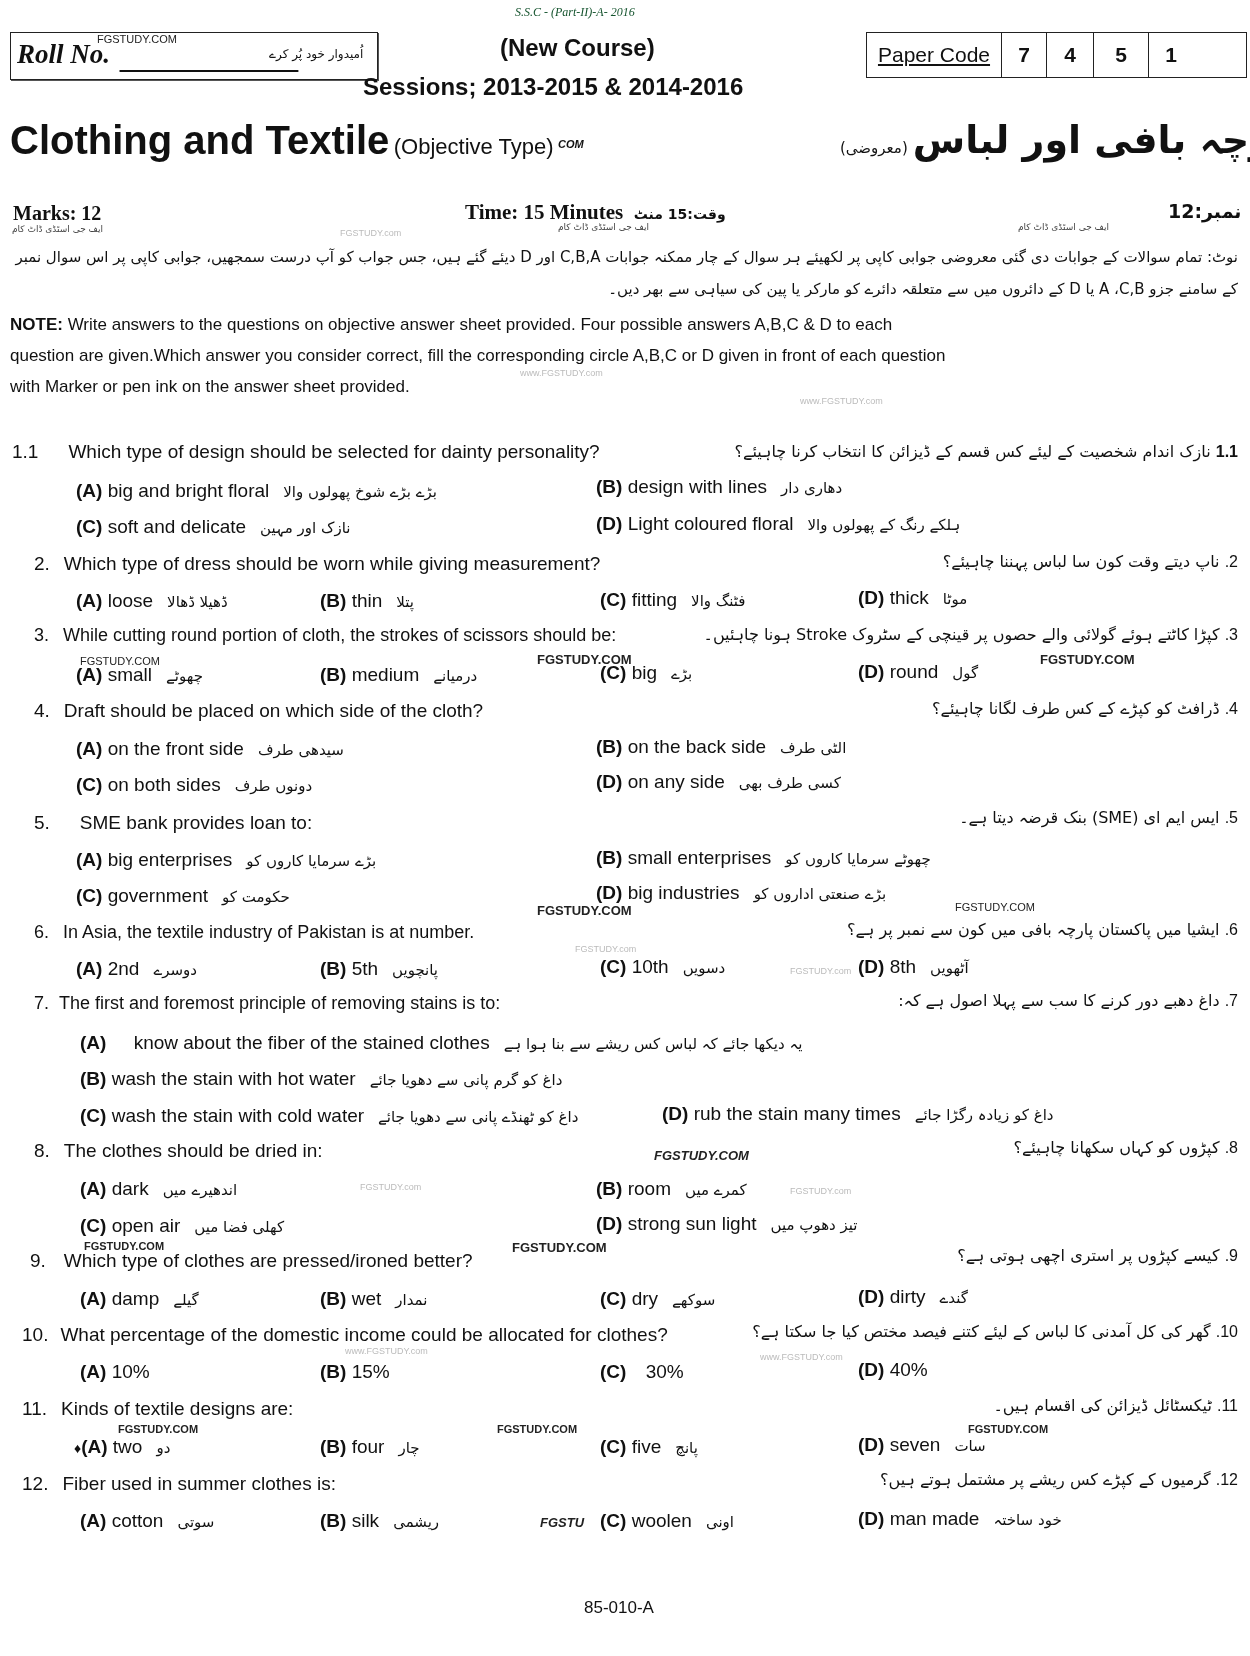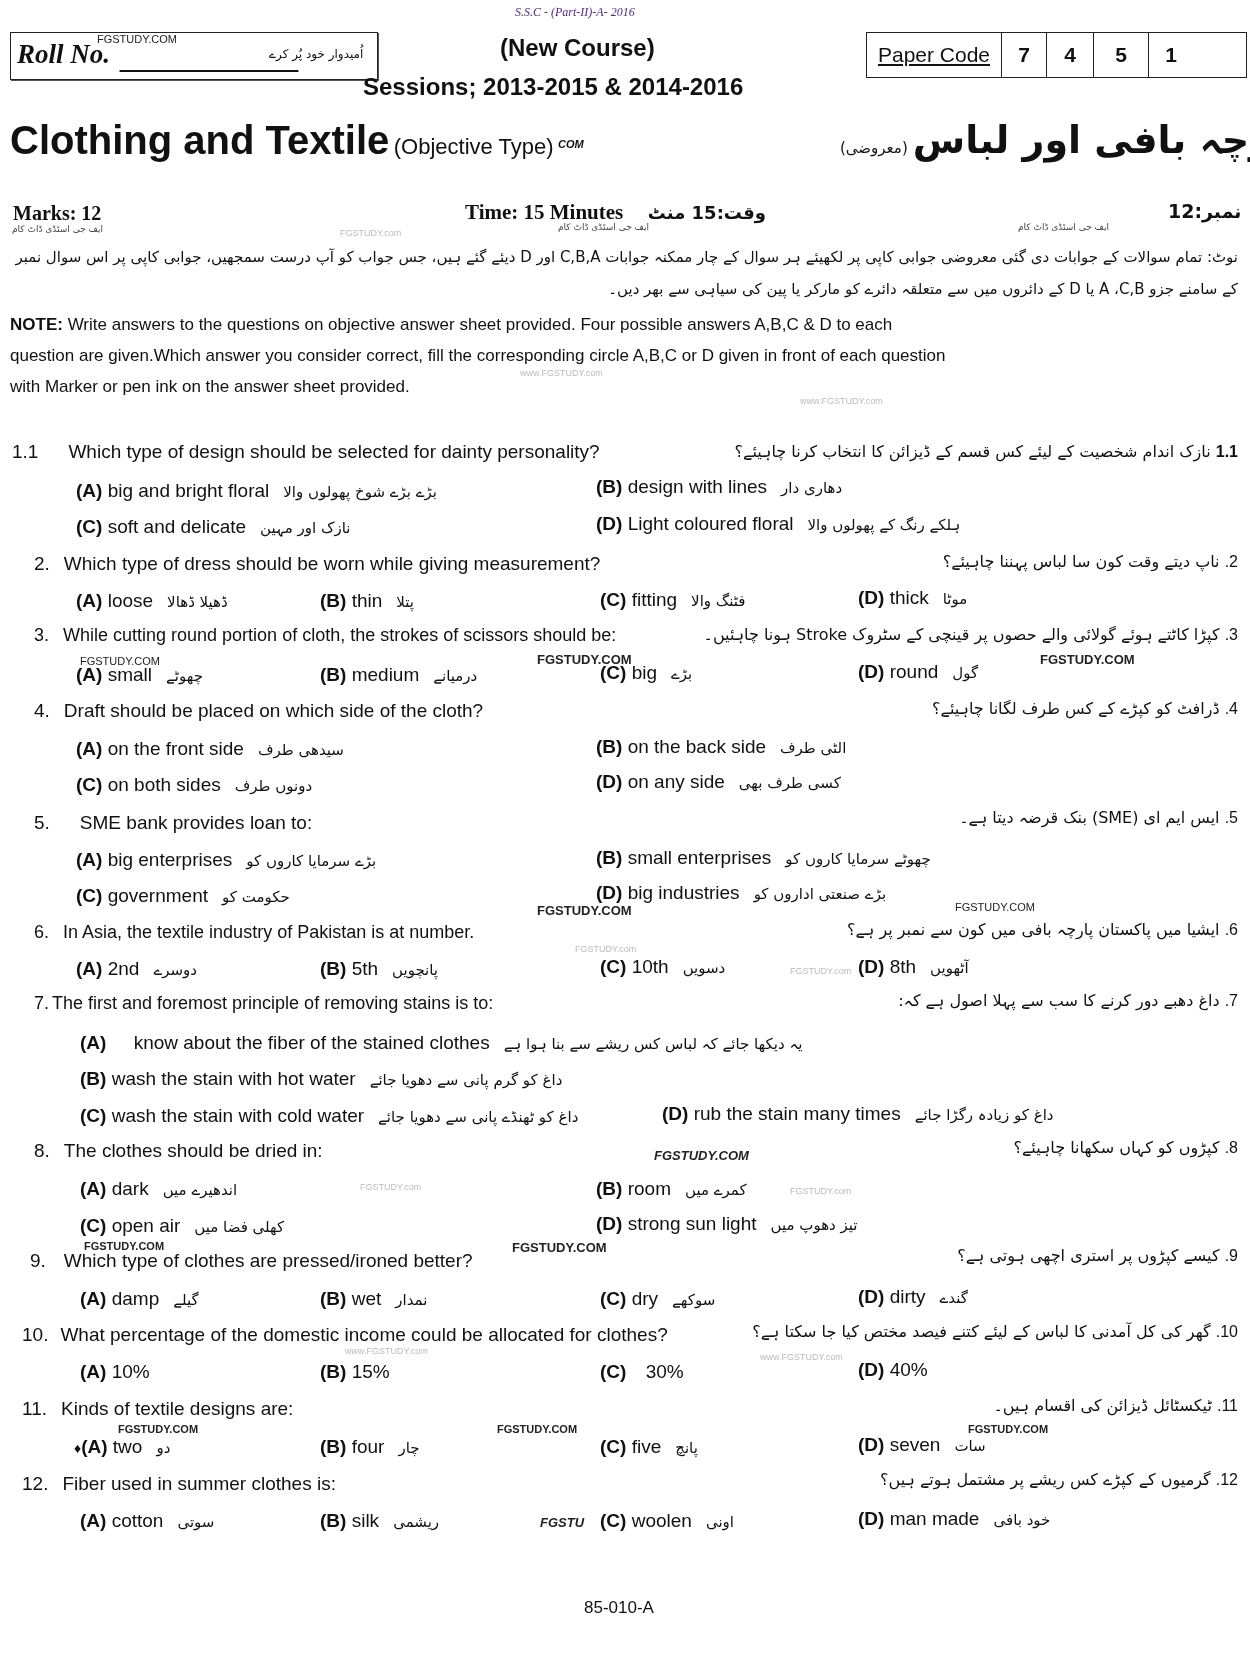--- a/index.html
+++ b/index.html
@@ -16,21 +16,21 @@
   .uq{font-size:16px;text-align:right;}
   
   #rollbox{left:10px;top:32px;width:366px;height:46px;border:1.5px solid #222;box-shadow:1px 1px 0 #555;}
   #codebox{left:866px;top:32px;width:379px;height:44px;border:1.5px solid #222;display:flex;}
   #codebox .cell{border-right:1.5px solid #222;display:flex;align-items:center;justify-content:center;font-size:21px;}
   #codebox .cell:last-child{border-right:none;}
 </style>
 </head>
 <body>
 
-<div class="abs serif" style="left:515px;top:5px;font-size:12px;font-style:italic;color:#4c1d95;">S.S.C - (Part-II)-A- 2016</div>
+<div class="abs serif" style="left:515px;top:5px;font-size:12px;font-style:italic;color:#14532d;">S.S.C - (Part-II)-A- 2016</div>
 
 <div id="rollbox" class="abs">
   <span class="abs serif" style="left:6px;top:6px;font-size:27px;font-style:italic;font-weight:bold;">Roll No.</span>
   <span class="abs" style="left:109px;top:4px;font-size:32px;">__________</span>
   <span class="abs ur" style="left:258px;top:14px;font-size:12px;">اُمیدوار خود پُر کرے</span>
   <span class="abs wmb" style="left:86px;top:0px;font-size:11px;font-weight:normal;">FGSTUDY.COM</span>
 </div>
 
 <div class="abs" style="left:500px;top:34px;font-size:24px;font-weight:bold;">(New Course)</div>
 <div class="abs" style="left:363px;top:73px;font-size:24px;font-weight:bold;">Sessions; 2013-2015 &amp; 2014-2016</div>
@@ -49,21 +49,21 @@
   <sup style="font-size:11px;font-weight:bold;font-style:italic;">COM</sup>
 </div>
 <div class="abs ur" style="left:840px;top:118px;">
   <span style="font-size:38px;font-weight:bold;">پارچہ بافی اور لباس</span>
   <span style="font-size:15px;">(معروضی)</span>
 </div>
 
 <div class="abs serif" style="left:13px;top:202px;font-size:20px;font-weight:bold;">Marks: 12</div>
 <div class="abs" style="left:465px;top:200px;">
   <span class="serif" style="font-size:21px;font-weight:bold;">Time: 15 Minutes</span>
-  <span class="ur" style="font-size:18px;font-weight:bold;margin-left:20px;">وقت:15 منٹ</span>
+  <span class="ur" style="font-size:14px;font-weight:bold;margin-left:6px;">وقت:15 منٹ</span>
 </div>
 <div class="abs ur" style="left:1168px;top:200px;font-size:19px;font-weight:bold;">نمبر:12</div>
 
 <div class="abs ur" style="left:12px;top:224px;font-size:9px;color:#444;">ایف جی اسٹڈی ڈاٹ کام</div>
 <div class="abs wm" style="left:340px;top:228px;">FGSTUDY.com</div>
 <div class="abs ur" style="left:558px;top:222px;font-size:9px;color:#444;">ایف جی اسٹڈی ڈاٹ کام</div>
 <div class="abs ur" style="left:1018px;top:222px;font-size:9px;color:#444;">ایف جی اسٹڈی ڈاٹ کام</div>
 
 <div class="abs ur" style="right:12px;top:248px;font-size:15px;">نوٹ: تمام سوالات کے جوابات دی گئی معروضی جوابی کاپی پر لکھیئے ہر سوال کے چار ممکنہ جوابات C,B,A اور D دیئے گئے ہیں، جس جواب کو آپ درست سمجھیں، جوابی کاپی پر اس سوال نمبر</div>
 <div class="abs ur" style="right:12px;top:280px;font-size:15px;">کے سامنے جزو A ،C,B یا D کے دائروں میں سے متعلقہ دائرے کو مارکر یا پین کی سیاہی سے بھر دیں۔</div>
@@ -119,21 +119,21 @@
 
 <div class="abs q" style="left:34px;top:922px;font-size:18px;"><span>6.</span><span style="margin-left:14px;">In Asia, the textile industry of Pakistan is at number.</span></div>
 <div class="abs ur uq" style="right:12px;top:920px;"><span style="font-family:'Liberation Sans',sans-serif;">6.</span> <span>ایشیا میں پاکستان پارچہ بافی میں کون سے نمبر پر ہے؟</span></div>
 <div class="abs wm" style="left:575px;top:944px;">FGSTUDY.com</div>
 <div class="abs opt" style="left:76px;top:958px;"><span class="lbl">(A)</span> <span>2nd</span><span class="ur">دوسرے</span></div>
 <div class="abs opt" style="left:320px;top:958px;"><span class="lbl">(B)</span> <span>5th</span><span class="ur">پانچویں</span></div>
 <div class="abs opt" style="left:600px;top:956px;"><span class="lbl">(C)</span> <span>10th</span><span class="ur">دسویں</span></div>
 <div class="abs wm" style="left:790px;top:966px;">FGSTUDY.com</div>
 <div class="abs opt" style="left:858px;top:956px;"><span class="lbl">(D)</span> <span>8th</span><span class="ur">آٹھویں</span></div>
 
-<div class="abs q" style="left:34px;top:993px;font-size:18px;"><span>7.</span><span style="margin-left:3px;text-align:right;">The first and foremost principle of removing stains is to:</span></div>
+<div class="abs q" style="left:34px;top:993px;font-size:18px;"><span>7.</span><span style="margin-left:10px;text-align:right;">The first and foremost principle of removing stains is to:</span></div>
 <div class="abs ur uq" style="right:12px;top:991px;"><span style="font-family:'Liberation Sans',sans-serif;">7.</span> <span>داغ دھبے دور کرنے کا سب سے پہلا اصول ہے کہ:</span></div>
 <div class="abs opt" style="left:80px;top:1032px;"><span class="lbl">(A)</span> <span style="margin-left:22px;">know about the fiber of the stained clothes</span><span class="ur">یہ دیکھا جائے کہ لباس کس ریشے سے بنا ہوا ہے</span></div>
 <div class="abs opt" style="left:80px;top:1068px;"><span class="lbl">(B)</span> <span>wash the stain with hot water</span><span class="ur">داغ کو گرم پانی سے دھویا جائے</span></div>
 <div class="abs opt" style="left:80px;top:1105px;"><span class="lbl">(C)</span> <span>wash the stain with cold water</span><span class="ur">داغ کو ٹھنڈے پانی سے دھویا جائے</span></div>
 <div class="abs opt" style="left:662px;top:1103px;"><span class="lbl">(D)</span> <span>rub the stain many times</span><span class="ur">داغ کو زیادہ رگڑا جائے</span></div>
 
 <div class="abs q" style="left:34px;top:1140px;"><span>8.</span><span style="margin-left:14px;">The clothes should be dried in:</span></div>
 <div class="abs ur uq" style="right:12px;top:1138px;"><span style="font-family:'Liberation Sans',sans-serif;">8.</span> <span>کپڑوں کو کہاں سکھانا چاہیئے؟</span></div>
 <div class="abs wmb" style="left:654px;top:1148px;font-style:italic;">FGSTUDY.COM</div>
 <div class="abs opt" style="left:80px;top:1178px;"><span class="lbl">(A)</span> <span>dark</span><span class="ur">اندھیرے میں</span></div>
@@ -170,15 +170,15 @@
 <div class="abs opt" style="left:320px;top:1436px;"><span class="lbl">(B)</span> <span>four</span><span class="ur">چار</span></div>
 <div class="abs opt" style="left:600px;top:1436px;"><span class="lbl">(C)</span> <span>five</span><span class="ur">پانچ</span></div>
 <div class="abs opt" style="left:858px;top:1434px;"><span class="lbl">(D)</span> <span>seven</span><span class="ur">سات</span></div>
 
 <div class="abs q" style="left:22px;top:1473px;"><span>12.</span><span style="margin-left:14px;">Fiber used in summer clothes is:</span></div>
 <div class="abs ur uq" style="right:12px;top:1470px;"><span style="font-family:'Liberation Sans',sans-serif;">12.</span> <span>گرمیوں کے کپڑے کس ریشے پر مشتمل ہوتے ہیں؟</span></div>
 <div class="abs opt" style="left:80px;top:1510px;"><span class="lbl">(A)</span> <span>cotton</span><span class="ur">سوتی</span></div>
 <div class="abs opt" style="left:320px;top:1510px;"><span class="lbl">(B)</span> <span>silk</span><span class="ur">ریشمی</span></div>
 <div class="abs wmb" style="left:540px;top:1515px;font-style:italic;">FGSTU</div>
 <div class="abs opt" style="left:600px;top:1510px;"><span class="lbl">(C)</span> <span>woolen</span><span class="ur">اونی</span></div>
-<div class="abs opt" style="left:858px;top:1508px;"><span class="lbl">(D)</span> <span>man made</span><span class="ur">خود بافی</span></div>
+<div class="abs opt" style="left:858px;top:1508px;"><span class="lbl">(D)</span> <span>man made</span><span class="ur">خود ساختہ</span></div>
 
 <div class="abs" style="left:584px;top:1598px;font-size:17px;">85-010-A</div>
 
 </body></html>

